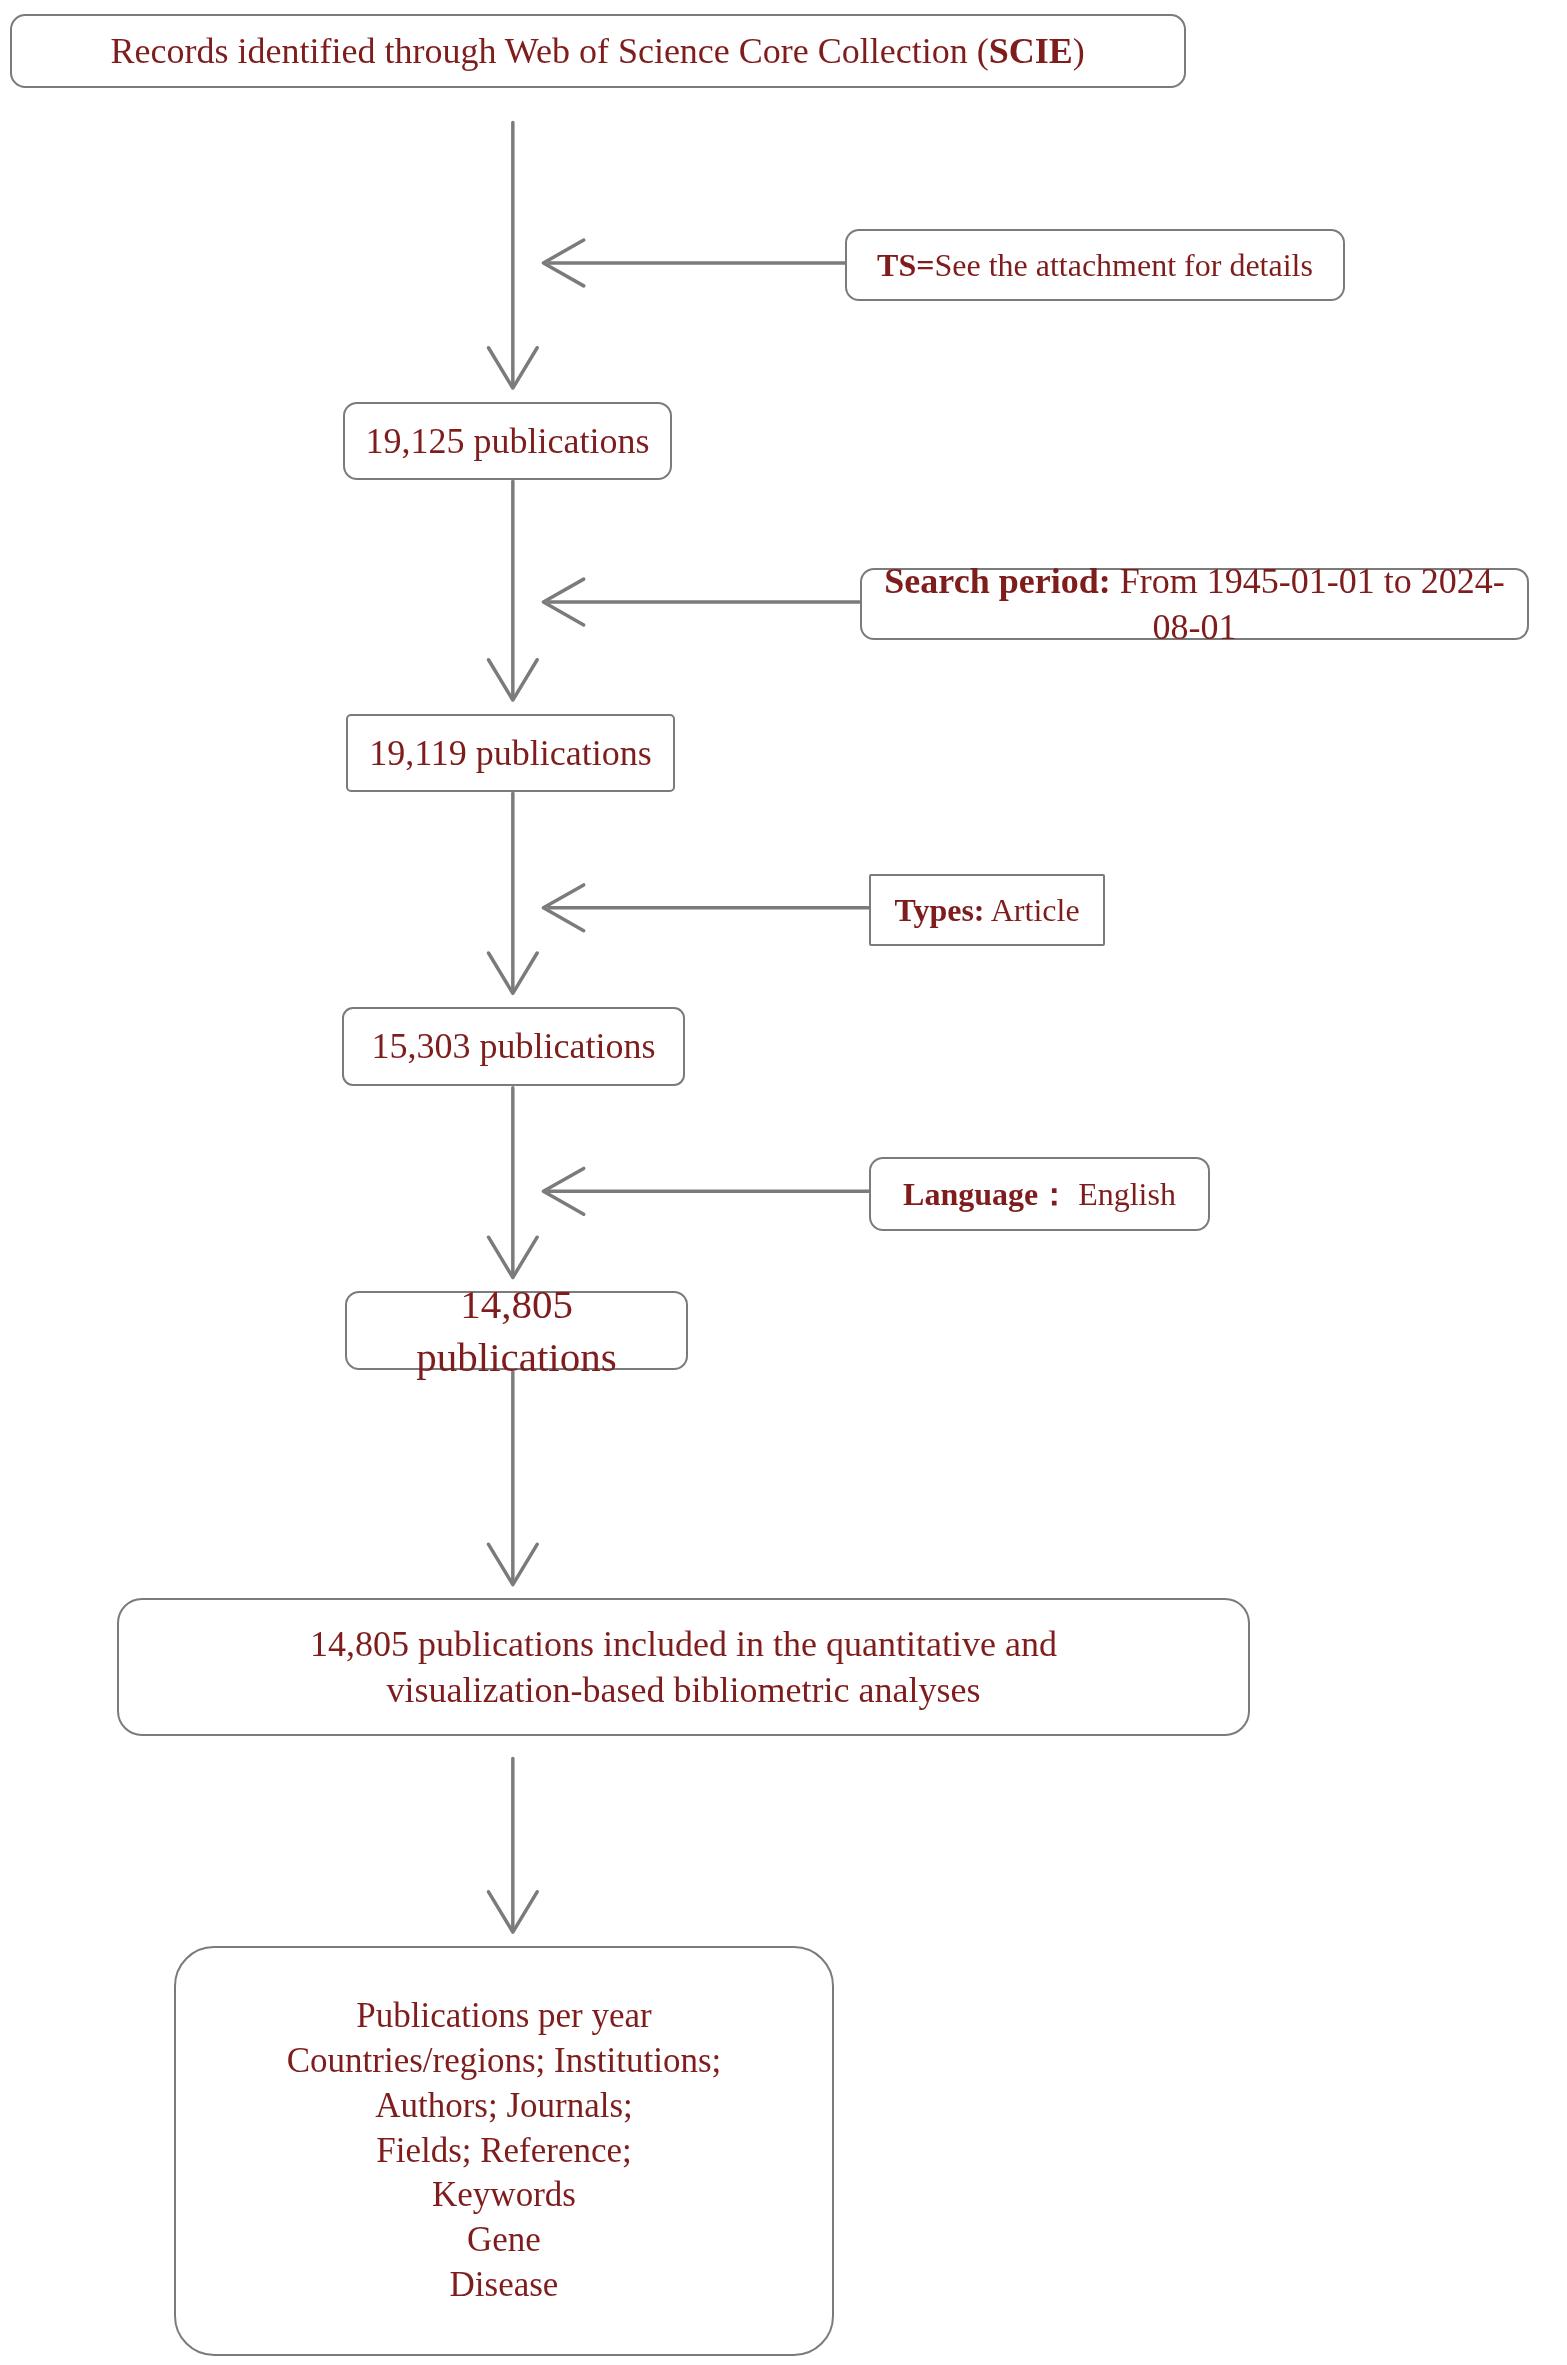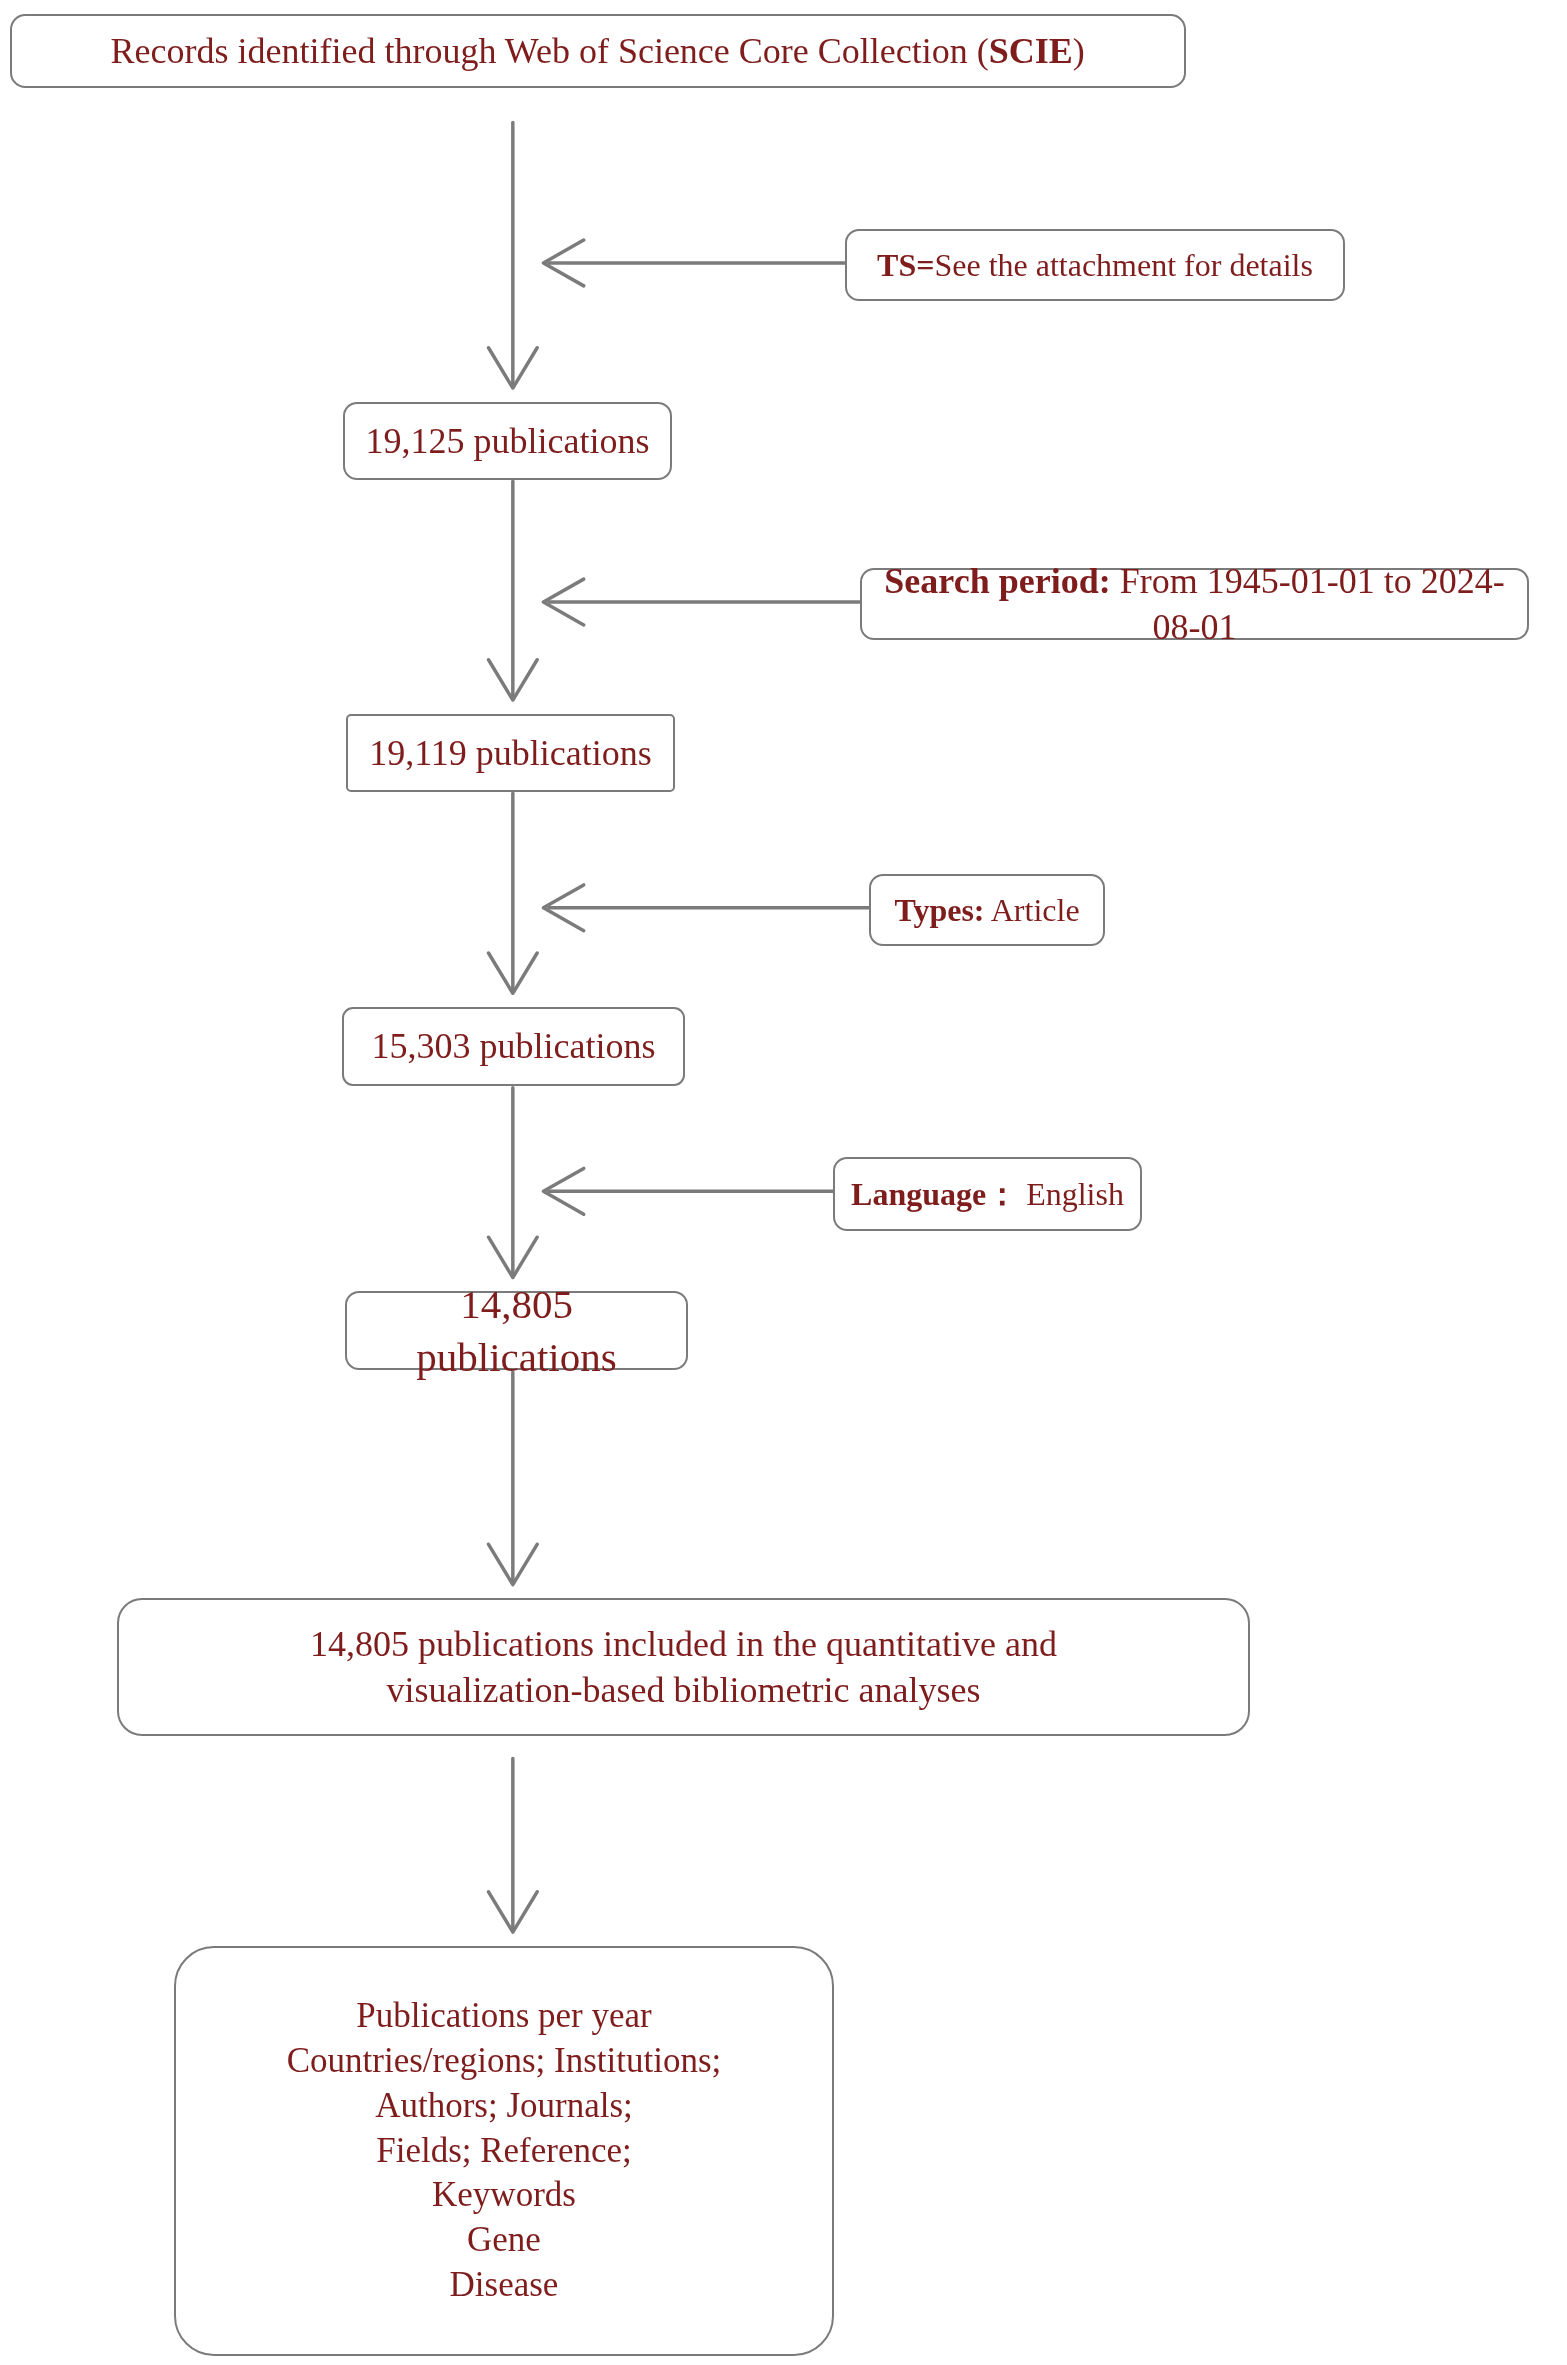--- a/index.html
+++ b/index.html
@@ -83,26 +83,26 @@
   }
   #node-filter-period {
     left: 860px; top: 568px;
     width: 669px; height: 72px;
     border-radius: 14px;
     font-size: 36px;
   }
   #node-filter-types {
     left: 869px; top: 874px;
     width: 236px; height: 72px;
-    border-radius: 14px;
+    border-radius: 2px;
     font-size: 32px;
   }
   #node-filter-language {
-    left: 833px; top: 1157px;
-    width: 309px; height: 74px;
+    left: 869px; top: 1157px;
+    width: 341px; height: 74px;
     border-radius: 14px;
     font-size: 32px;
   }
   #node-included {
     left: 117px; top: 1598px;
     width: 1133px; height: 138px;
     border-radius: 25px;
     font-size: 36px;
   }
   #node-analyses {

